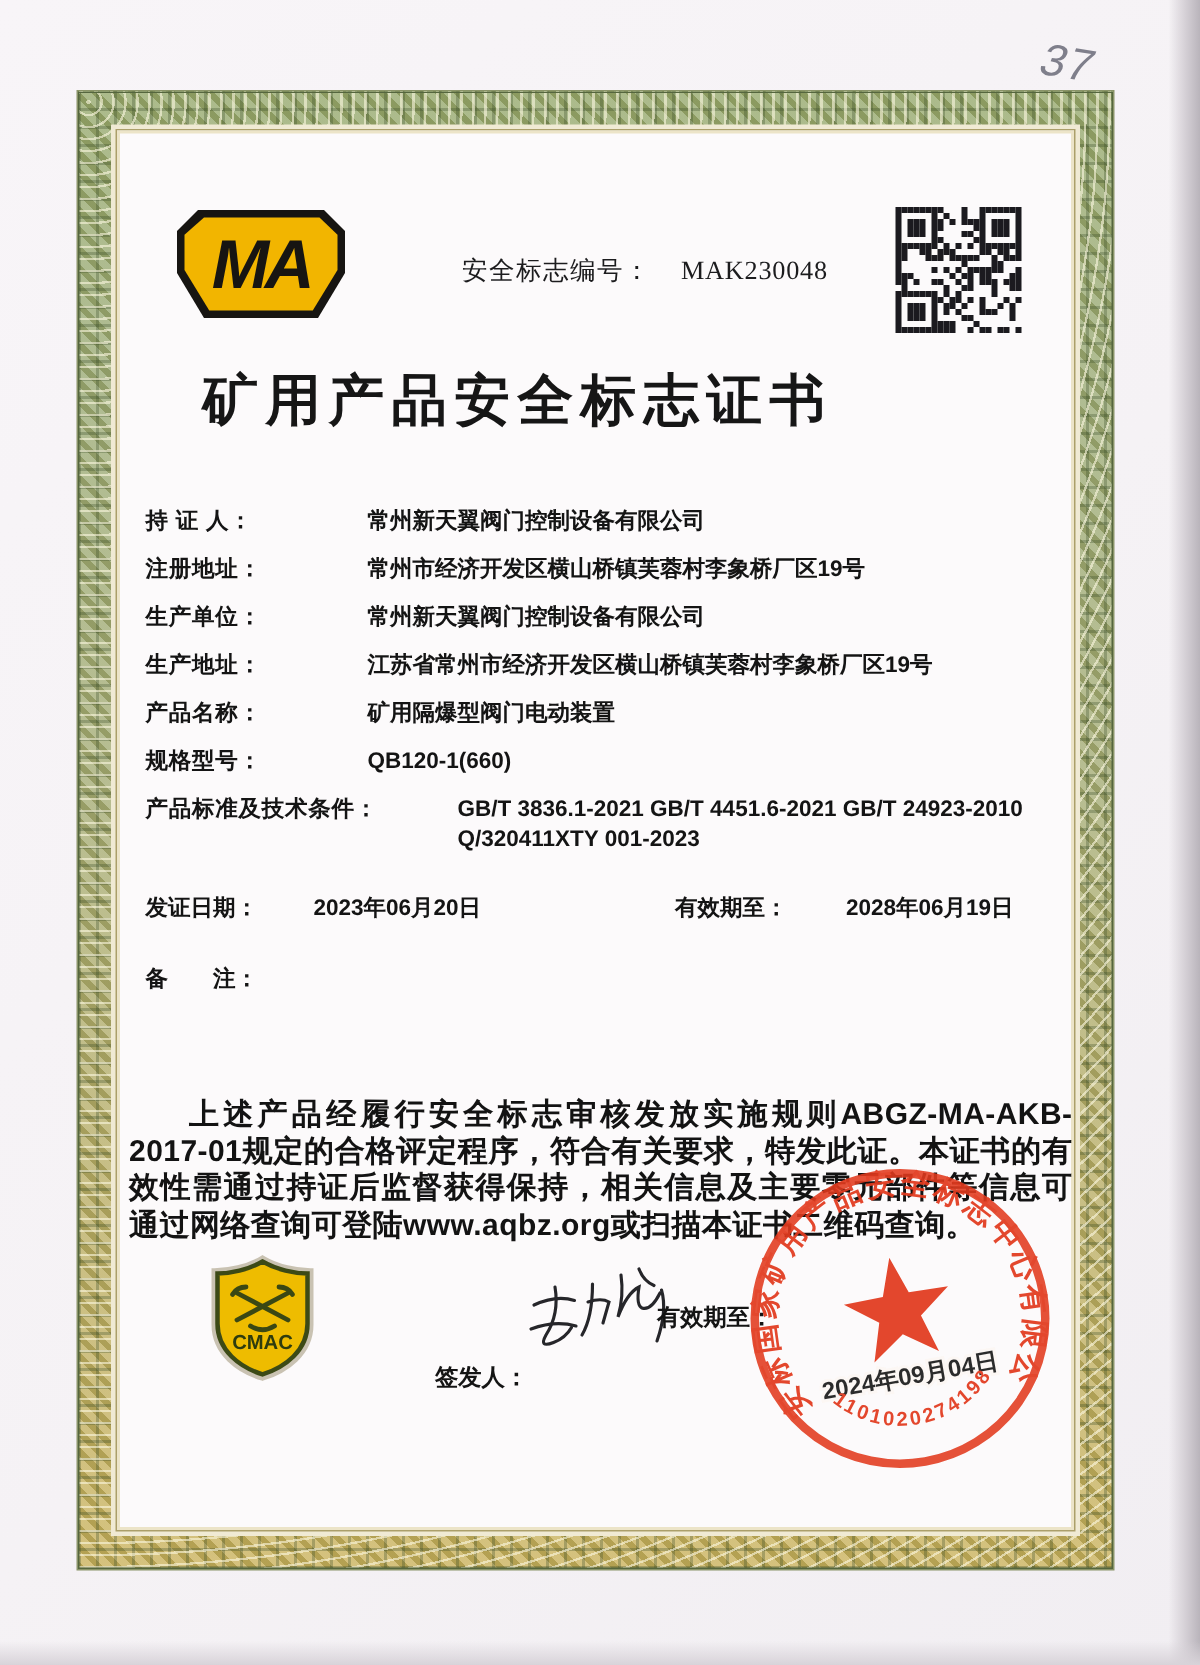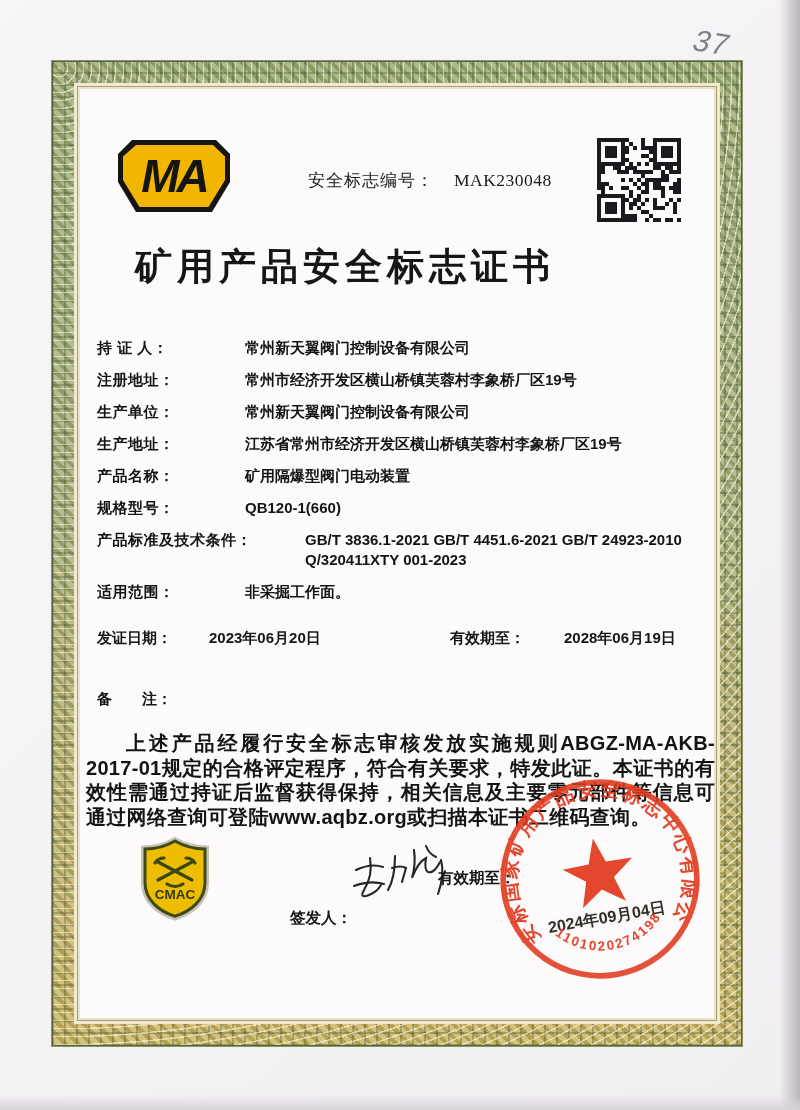--- a/index.html
+++ b/index.html
@@ -51,21 +51,21 @@
   .frow { display:flex; line-height:20px; }
   .frow .lab { width:112px; flex:0 0 112px; font-weight:700; letter-spacing:.5px; }
   .frow .val { font-weight:700; flex:1;margin-left:36px; }
   .frow.wide .lab { width:172px; flex:0 0 172px; }
   .frow.wide .val { max-width:436px; }
   .dates-row { display:flex; line-height:20px; margin-top:14px; }
   .dates-row .lab { width:112px; flex:0 0 112px; font-weight:700; }
   .dates-row .v1 { width:176px; font-weight:700; }
   .dates-row .lab2 { margin-left:65px; width:95px; font-weight:700; }
   .dates-row .v2 { margin-left:19px; font-weight:700; }
-  .remark-row { margin-top:29px; font-weight:700; line-height:20px; }
+  .remark-row { margin-top:15px; font-weight:700; line-height:20px; }
 
   .statement { position:absolute; left:86px; top:731px; width:629px;
     font-size:20px; font-weight:700; color:#131313; line-height:24.5px;
     text-align:justify; text-indent:2em; letter-spacing:.3px; }
 
   .cmac { position:absolute; left:138px; top:836px; width:74px; height:86px; }
 
   .sign-label { position:absolute; left:290px; top:908px; font-size:15.5px; font-weight:700; color:#141414; }
   .signature { position:absolute; left:348px; top:838px; width:105px; height:70px; }
   .dept-label { position:absolute; left:438px; top:868px; font-size:15.5px; font-weight:700; color:#141414; }
@@ -351,24 +351,20 @@
       <span class="val">矿用隔爆型阀门电动装置</span>
     </div>
     <div class="frow">
       <span class="lab">规格型号：</span>
       <span class="val">QB120-1(660)</span>
     </div>
     <div class="frow wide">
       <span class="lab">产品标准及技术条件：</span>
       <span class="val">GB/T 3836.1-2021 GB/T 4451.6-2021 GB/T 24923-2010 Q/320411XTY 001-2023</span>
     </div>
-    <div class="frow">
-      <span class="lab">适用范围：</span>
-      <span class="val">非采掘工作面。</span>
-    </div>
 
     <div class="dates-row">
       <span class="lab">发证日期：</span>
       <span class="v1">2023年06月20日</span>
       <span class="lab2">有效期至：</span>
       <span class="v2">2028年06月19日</span>
     </div>
 
     <div class="remark-row">备　　注：</div>
   </div>

